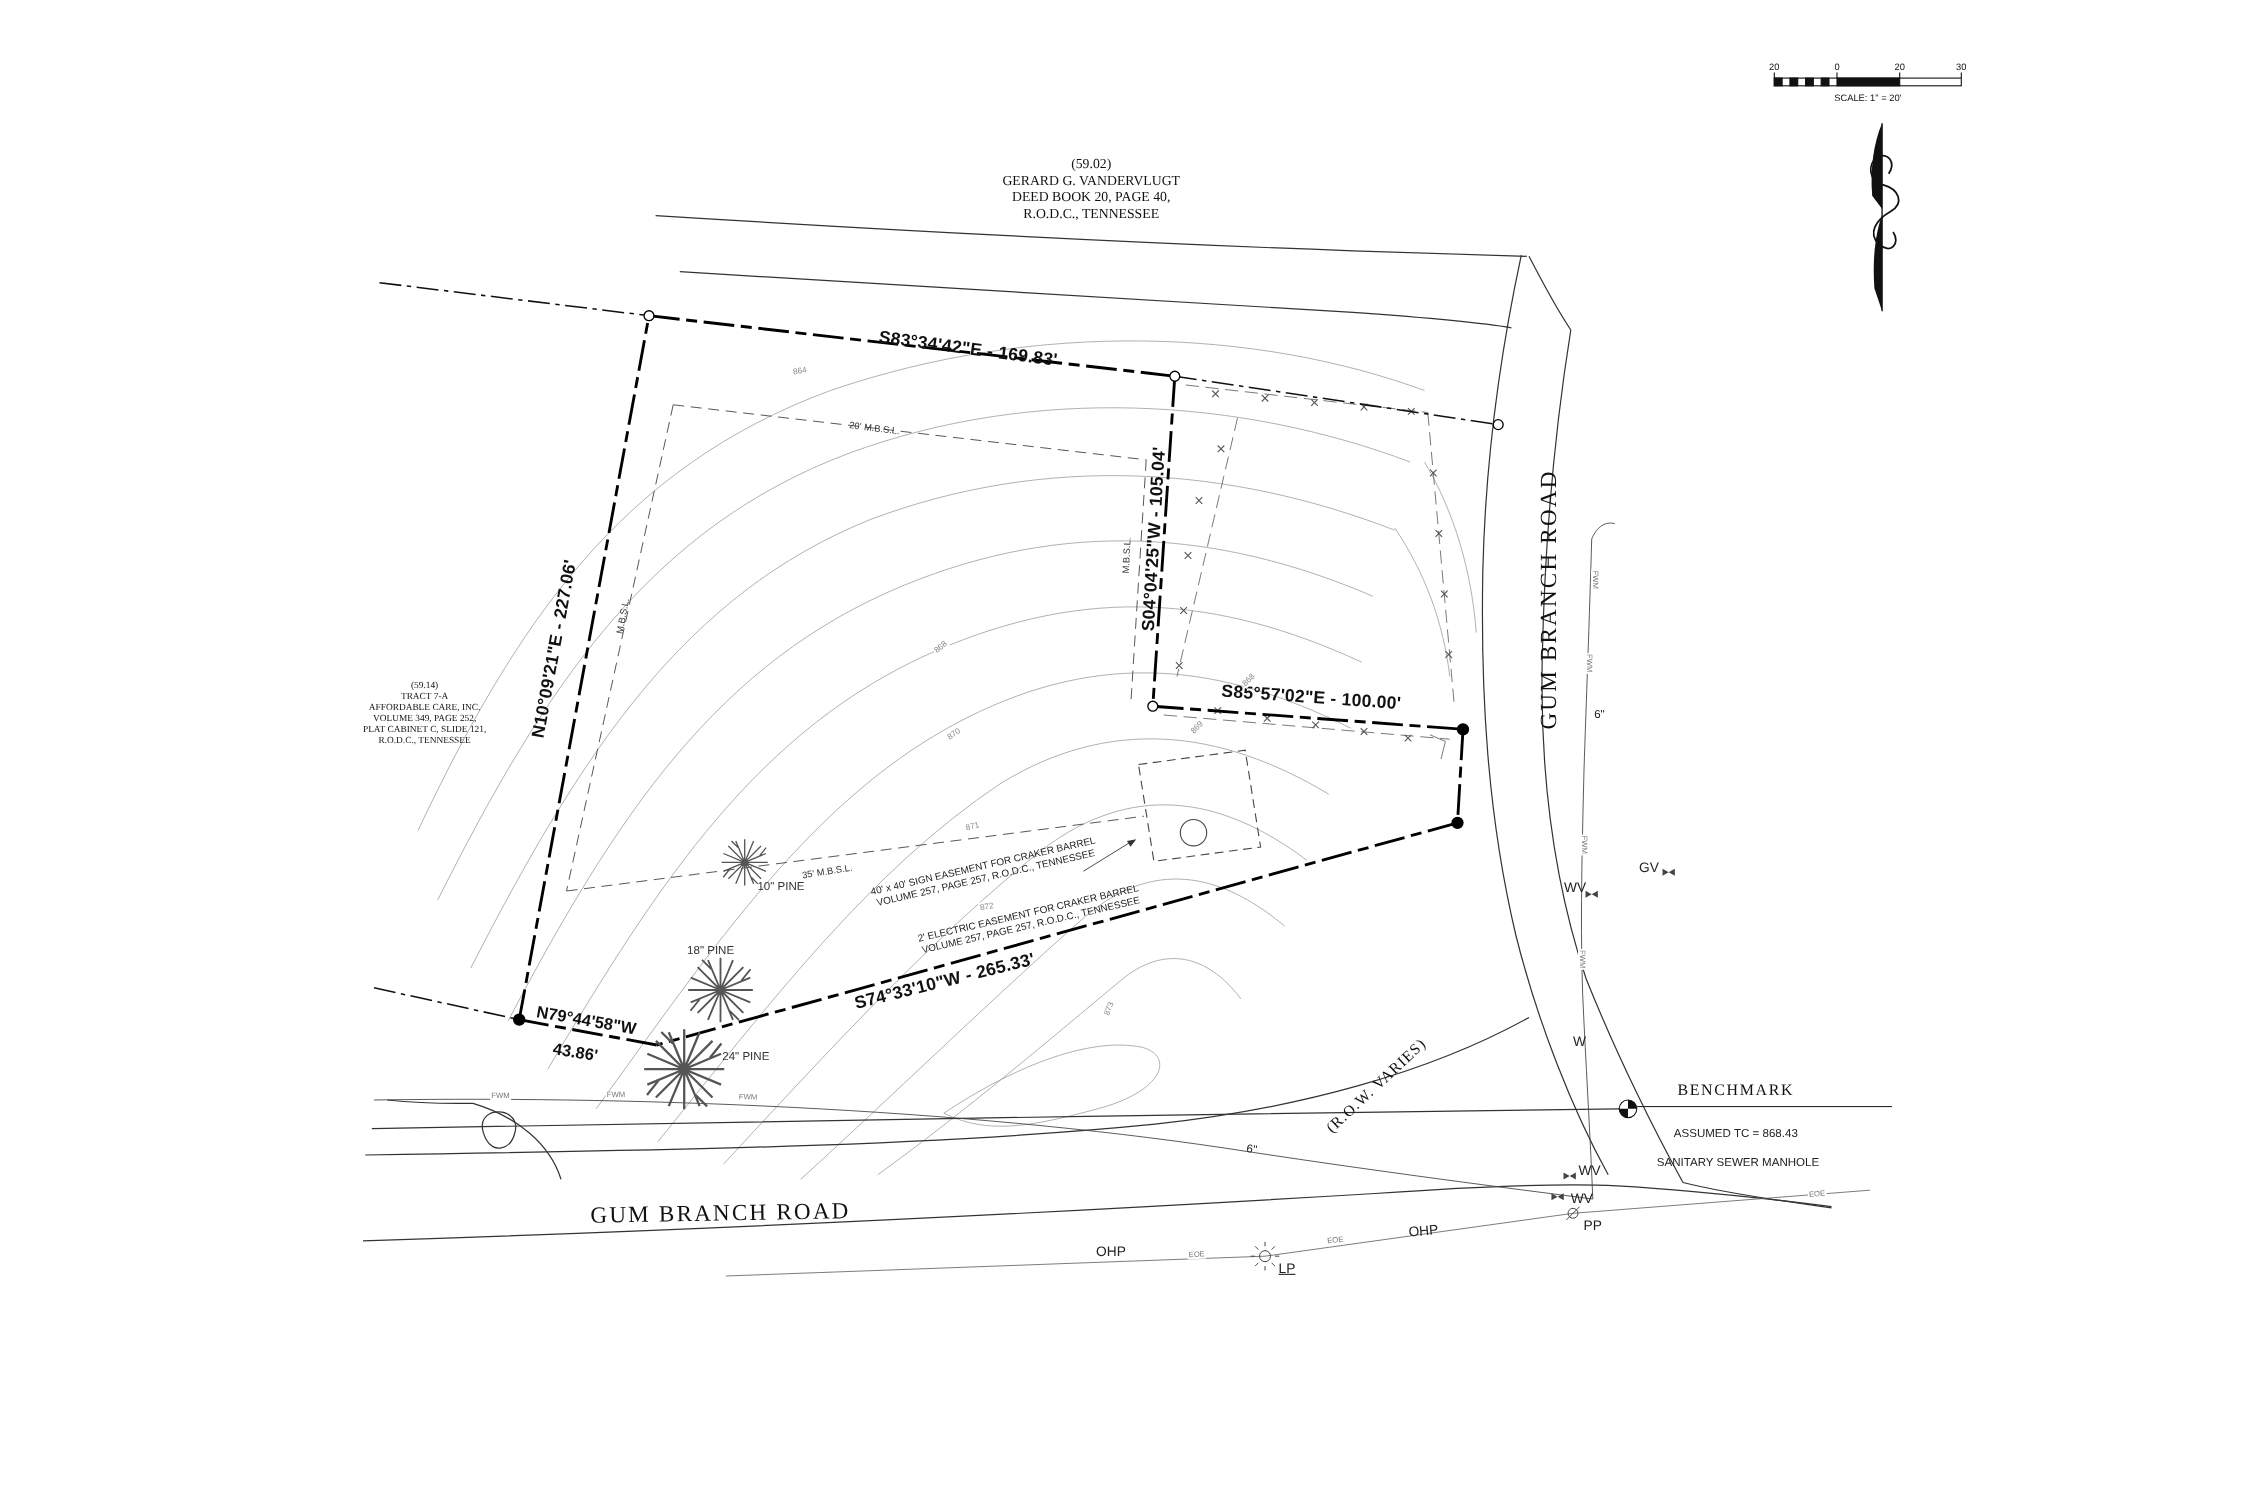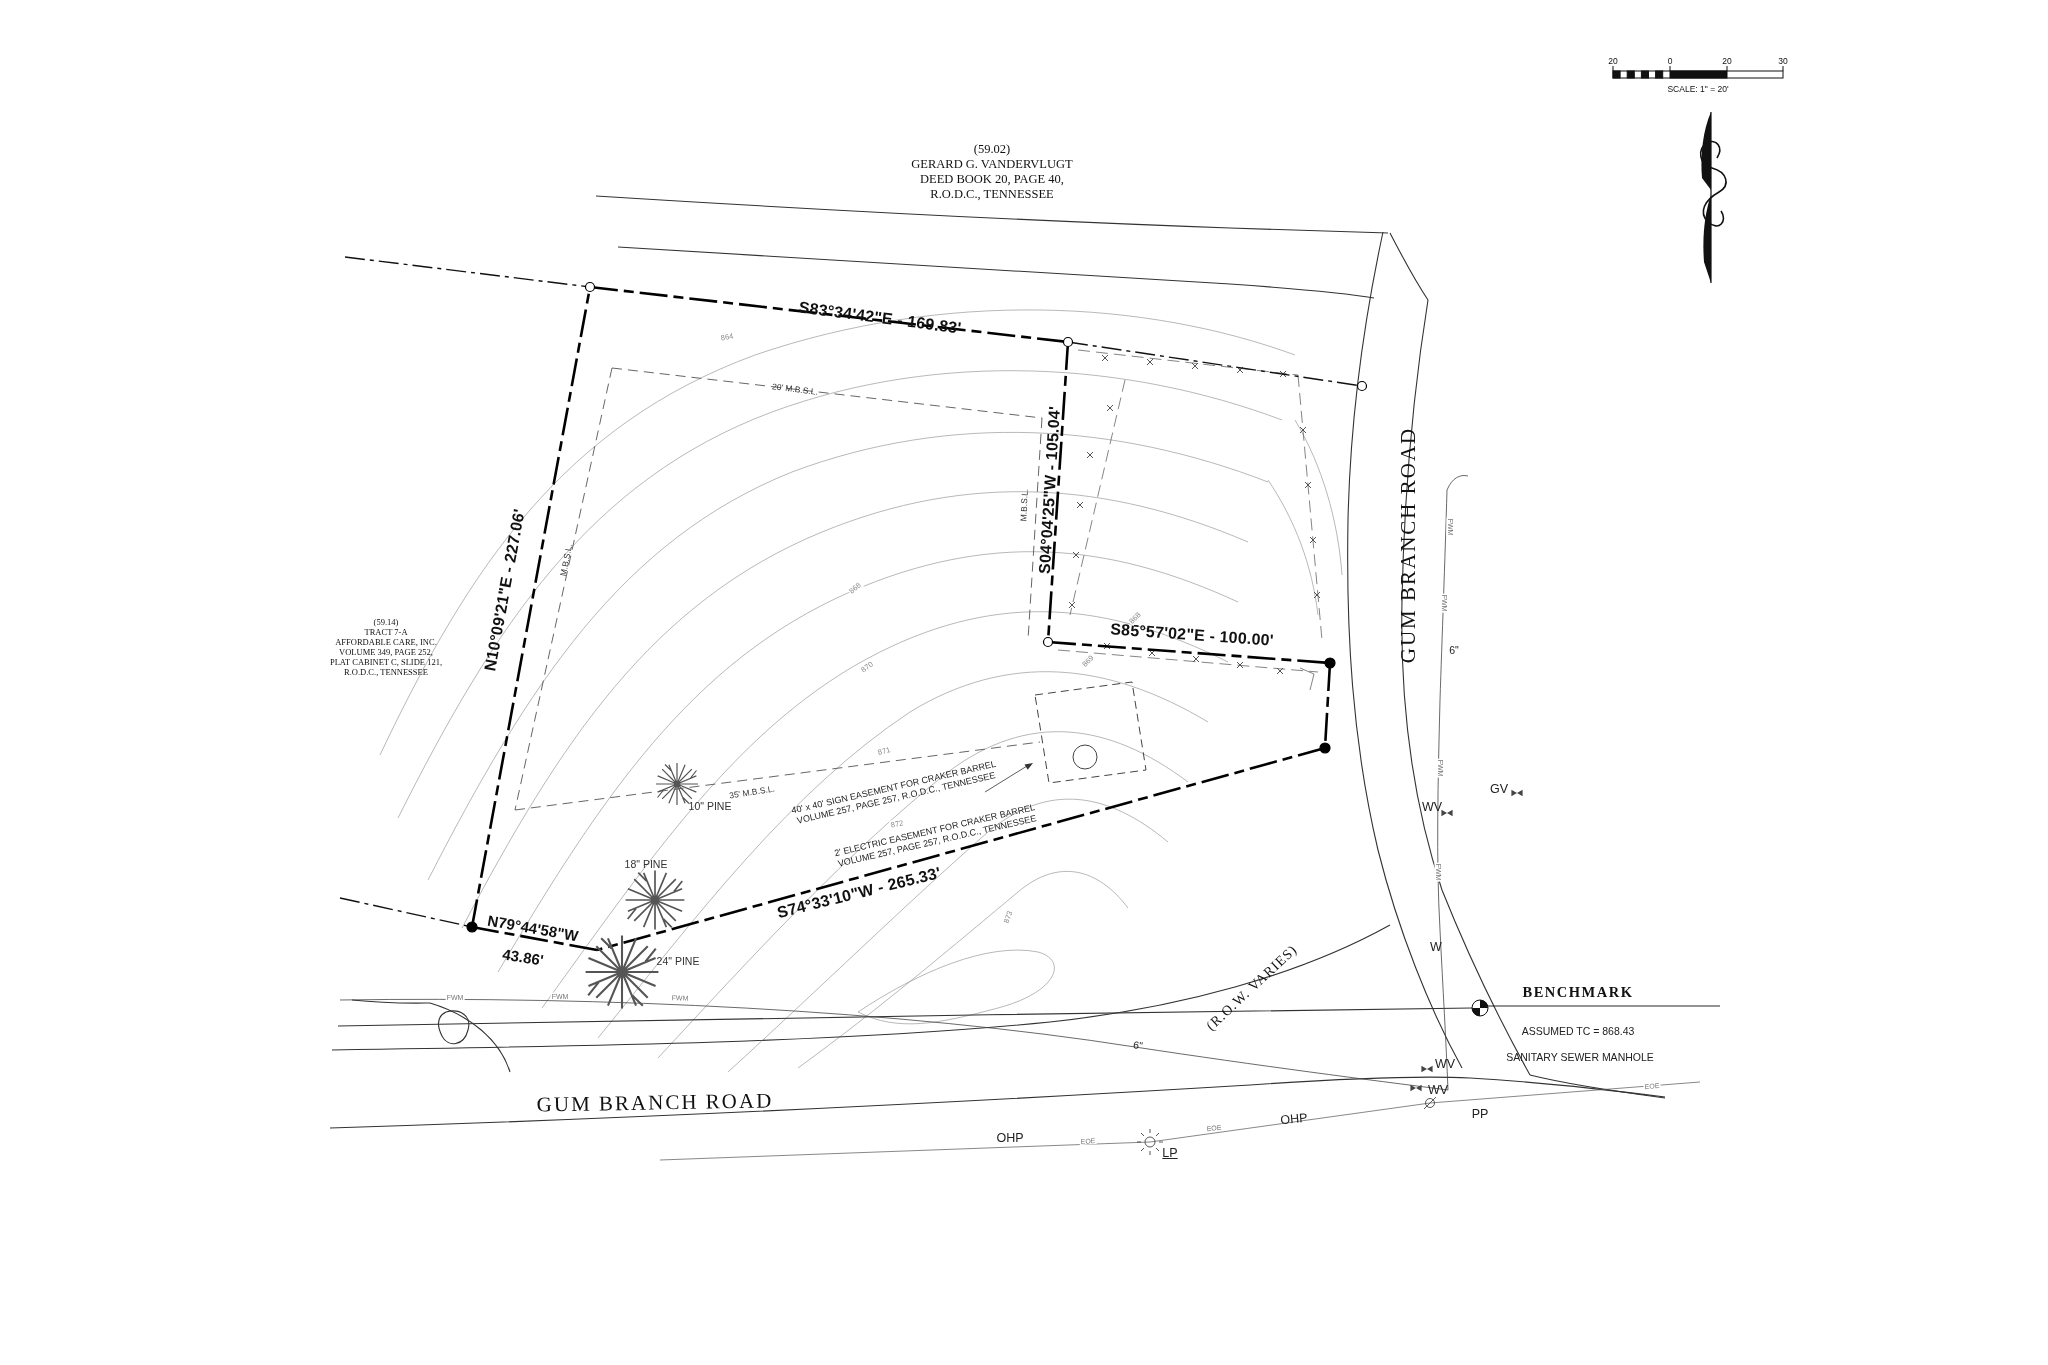--- a/index.html
+++ b/index.html
@@ -6,21 +6,21 @@
   #sheet{position:relative;width:2048px;height:1365px;background:#ffffff;overflow:hidden;
          font-family:"Liberation Serif", serif;color:#111;}
   svg{position:absolute;left:0;top:0;}
   .lbl{position:absolute;white-space:nowrap;transform:translate(-50%,-50%) rotate(var(--r,0deg));}
   .blk{position:absolute;text-align:center;transform:translate(-50%,-50%);}
   .t-serif-nb{font-size:12.5px;line-height:15px;}           
   .t-serif-wb{font-size:8.5px;line-height:10px;text-align:center;}            
   .t-serif-tract{font-size:21px;line-height:26px;}
   .t-road{font-size:21px;letter-spacing:2px;}
   .t-row{font-size:14px;letter-spacing:1px;}
-  .t-bm-title{font-size:14.5px;letter-spacing:1.5px;font-weight:bold;}
+  .t-bm-title{font-size:14.5px;letter-spacing:1.5px;}
   .t-bear{font-family:"Liberation Sans",sans-serif;font-size:16px;font-weight:bold;letter-spacing:.2px;}
   .t-bear2{font-family:"Liberation Sans",sans-serif;font-size:15px;font-weight:bold;}
   .t-tiny{font-family:"Liberation Sans",sans-serif;font-size:9px;color:#222;line-height:11px;}
   .t-mbsl{font-family:"Liberation Sans",sans-serif;font-size:8.5px;color:#333;}
   .t-util{font-family:"Liberation Sans",sans-serif;font-size:12.5px;color:#222;}
   .t-util-sm{font-family:"Liberation Sans",sans-serif;font-size:10.5px;color:#222;}
   .t-tag{font-family:"Liberation Sans",sans-serif;font-size:7px;color:#777;background:#fff;padding:0 1px;}
   .t-contour{font-family:"Liberation Sans",sans-serif;font-size:7.5px;color:#8a8a8a;background:#fff;padding:0 1px;}
   .t-scale{font-family:"Liberation Sans",sans-serif;font-size:8.5px;color:#111;}
   .t-pine{font-family:"Liberation Sans",sans-serif;font-size:10.5px;color:#333;}
@@ -251,21 +251,21 @@
   <span class="lbl t-scale" style="left:1783px;top:61px;">30</span>
   <span class="lbl t-scale" style="left:1698px;top:89px;">SCALE:  1" = 20'</span>
 
   <span class="lbl t-pine" style="left:710px;top:806px;">10" PINE</span>
   <span class="lbl t-pine" style="left:646px;top:864px;">18" PINE</span>
   <span class="lbl t-pine" style="left:678px;top:961px;">24" PINE</span>
 
   <span class="lbl t-util" style="left:1010px;top:1138px;">OHP</span>
   <span class="lbl t-util" style="left:1294px;top:1119px;--r:-5deg">OHP</span>
   <span class="lbl t-util" style="left:1170px;top:1153px;text-decoration:underline;">LP</span>
-  <span class="lbl t-util" style="left:1480px;top:1114px;">PP</span>
+  <span class="lbl t-util" style="left:1448px;top:1114px;">PP</span>
   <span class="lbl t-util" style="left:1445px;top:1064px;">WV</span>
   <span class="lbl t-util" style="left:1438px;top:1090px;">WV</span>
   <span class="lbl t-util" style="left:1432px;top:807px;">WV</span>
   <span class="lbl t-util" style="left:1499px;top:789px;">GV</span>
   <span class="lbl t-util" style="left:1436px;top:947px;">W</span>
   <span class="lbl t-util-sm" style="left:1454px;top:650px;">6"</span>
   <span class="lbl t-util-sm" style="left:1138px;top:1045px;--r:8deg">6"</span>
   <span class="lbl t-tag" style="left:1088px;top:1141px;--r:-3deg">EOE</span>
   <span class="lbl t-tag" style="left:1214px;top:1128px;--r:-6deg">EOE</span>
   <span class="lbl t-tag" style="left:1652px;top:1086px;--r:-5deg">EOE</span>

